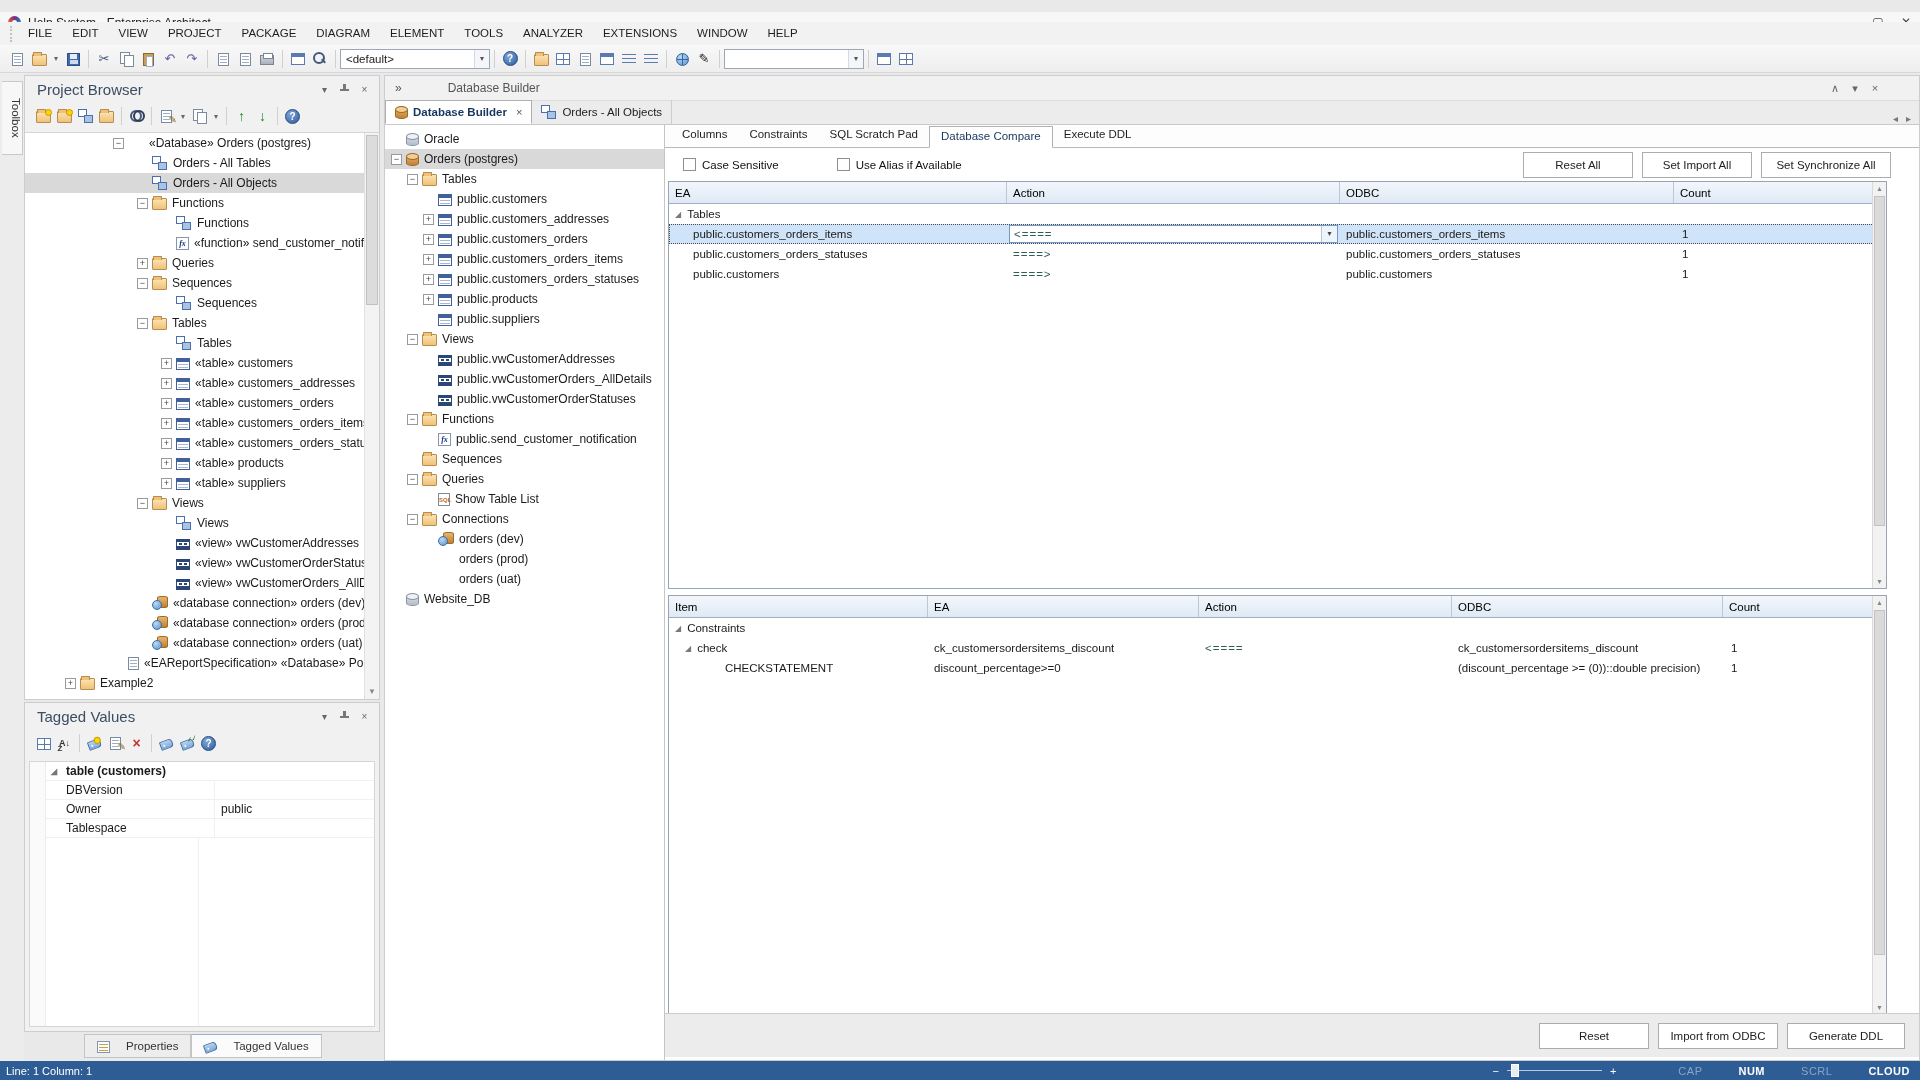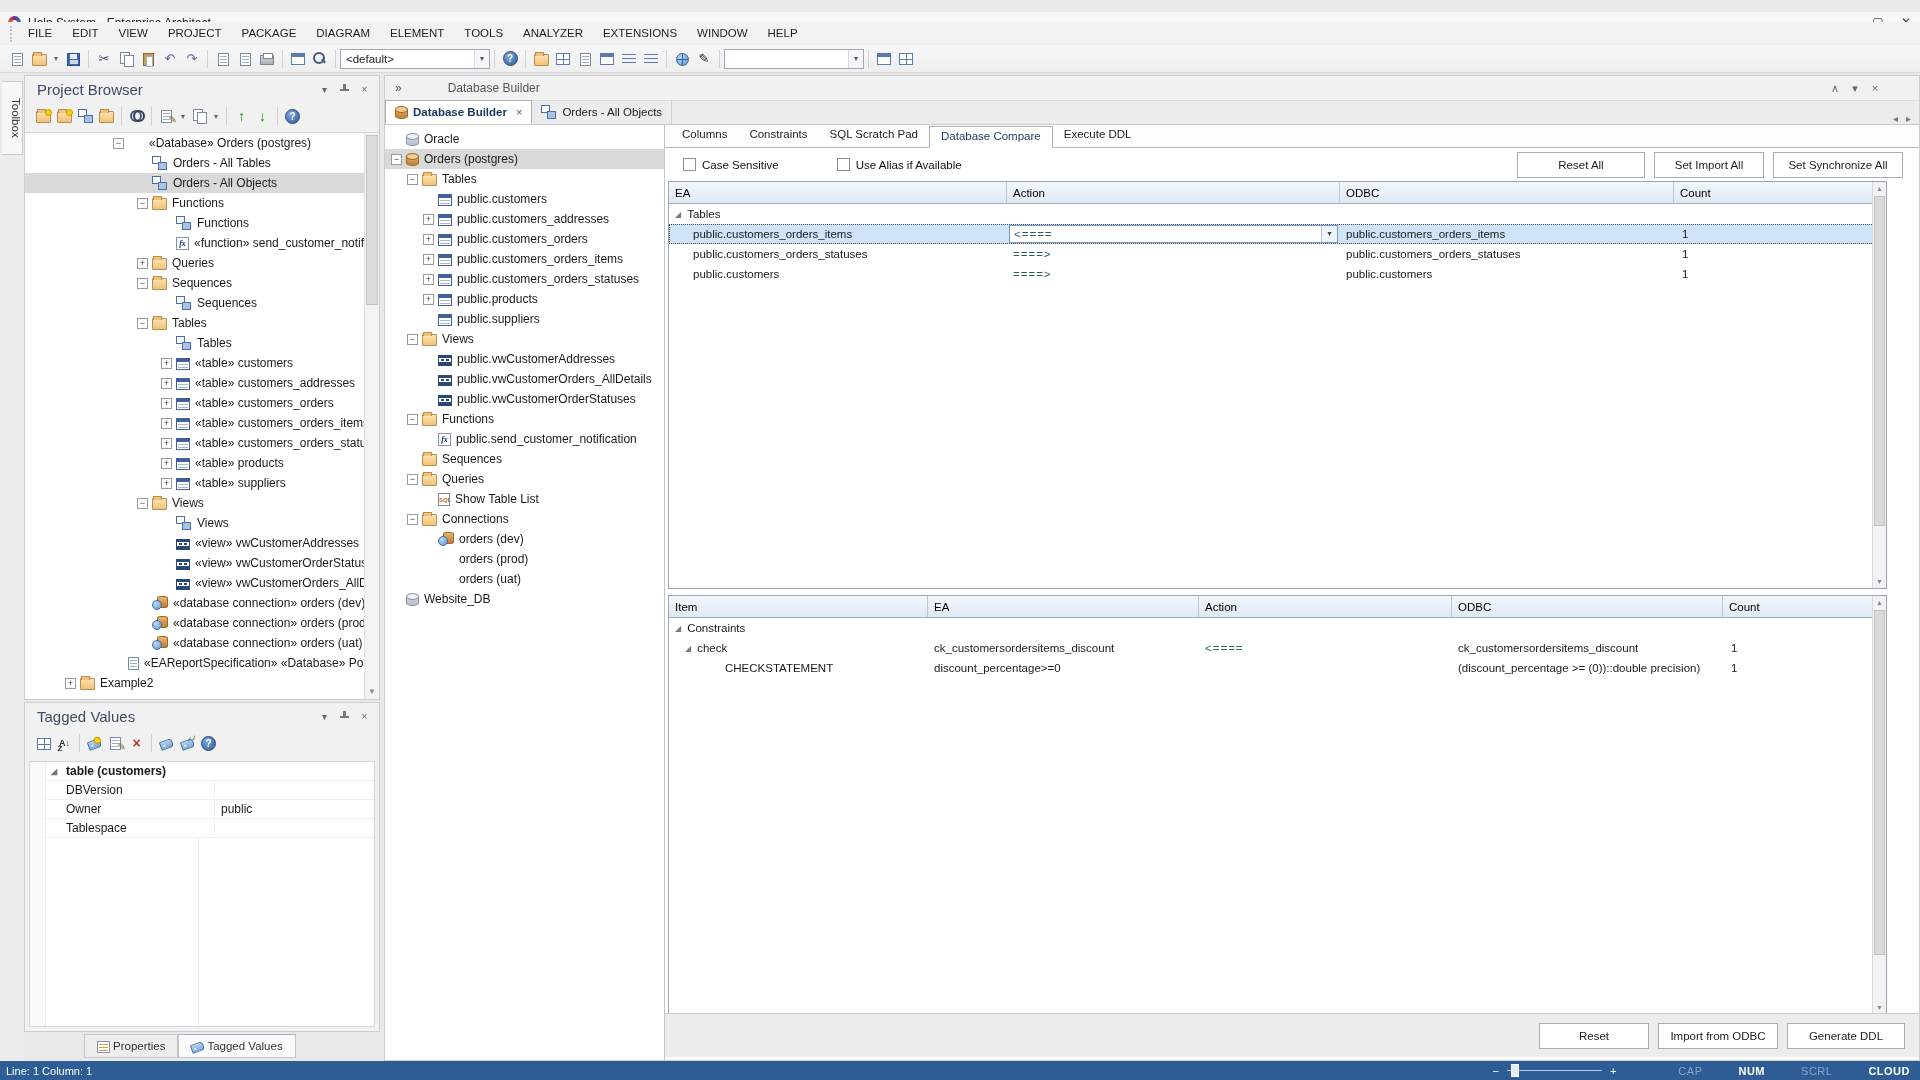--- a/index.html
+++ b/index.html
@@ -120,21 +120,21 @@
   #tv-body { position:absolute; left:4px; top:58px; right:4px; bottom:4px; background:#fff; border:1px solid #d5d5d5; font-size:12px; overflow:hidden; }
   #tv-gutter { position:absolute; left:0; top:0; bottom:0; width:16px; background:#fafafa; border-right:1px solid #ececec; }
   .tv-row { height:19px; display:flex; align-items:center; border-bottom:1px solid #f0f0f0; padding-left:20px; position:relative; }
   .tv-row.group { font-weight:bold; }
   .tv-row .tri { position:absolute; left:5px; color:#777; font-size:8px; }
   .tv-name { width:148px; flex:none; }
   .tv-val { flex:1; border-left:1px solid #f0f0f0; padding-left:6px; height:100%; line-height:19px; }
   #tv-divider { position:absolute; left:168px; top:76px; bottom:0; width:1px; background:#f0f0f0; }
 
   #bottom-tabs { position:absolute; left:24px; top:1034px; width:356px; height:25px; display:flex; padding-left:60px; background:#e9e9e9; }
-  .btab { display:flex; align-items:center; gap:3px; font-size:11.5px; padding:0 12px; border:1px solid #c5c5c5; background:#ededed; color:#333; height:24px; }
+  .btab { display:flex; align-items:center; gap:16px; font-size:11.5px; padding:0 12px; border:1px solid #c5c5c5; background:#ededed; color:#333; height:24px; }
   .btab.active { background:#fbfbfb; border-top:1px solid #9ab0cd; }
 
   
   #db-region { position:absolute; left:384px; top:75px; width:1536px; height:986px; background:#fff; border:1px solid #cdcdcd; }
   #db-capbar { position:absolute; left:0; top:0; right:0; height:25px; background:#f1f1f1; border-bottom:1px solid #dcdcdc; display:flex; align-items:center; font-size:12px; color:#555; }
   #db-capbar .chev { padding:0 10px; color:#555; font-size:12px; }
   #db-capbar .caption { margin-left:36px; }
   #db-capbar .rbtns { margin-left:auto; display:flex; margin-right:34px; }
   #db-capbar .hbtn { width:20px; text-align:center; color:#666; font-size:11px; }
   #doc-tabs { position:absolute; left:0; top:25px; right:0; height:24px; background:#ececec; border-bottom:1px solid #c9c9c9; display:flex; align-items:flex-end; }
@@ -745,23 +745,23 @@
     <div id="cmp-opts">
         <span class="cb" style="margin-left: 18px; text-align: right;">
           <span class="box"></span>
           <span>Case Sensitive</span>
         </span>
         <span class="cb" style="margin-left: 58px;">
           <span class="box"></span>
           <span>Use Alias if Available</span>
         </span>
         <span style="flex: 1 1 0%;"></span>
-        <button class="btn" style="width: 128px; margin-right: 9px;">Reset All</button>
+        <button class="btn" style="width: 110px; margin-right: 9px;">Reset All</button>
         <button class="btn" style="width: 110px; margin-right: 9px;">Set Import All</button>
-        <button class="btn" style="width: 130px; margin-right: 16px;">Set Synchronize All</button>
+        <button class="btn" style="width: 130px; margin-right: 28px;">Set Synchronize All</button>
       </div>
     <div class="grid" id="grid-top" style="left:3px; top:56px; width:1219px; height:408px;">
       <div class="g-head" id="gt-head">
           <span class="g-hcell" style="width: 338px;">EA</span>
           <span class="g-hcell" style="width: 333px;">Action</span>
           <span class="g-hcell" style="width: 334px;">ODBC</span>
           <span class="g-hcell" style="width: 200px;">Count</span>
         </div>
       <div class="g-row g-group">
         <span class="tri">◢</span>

